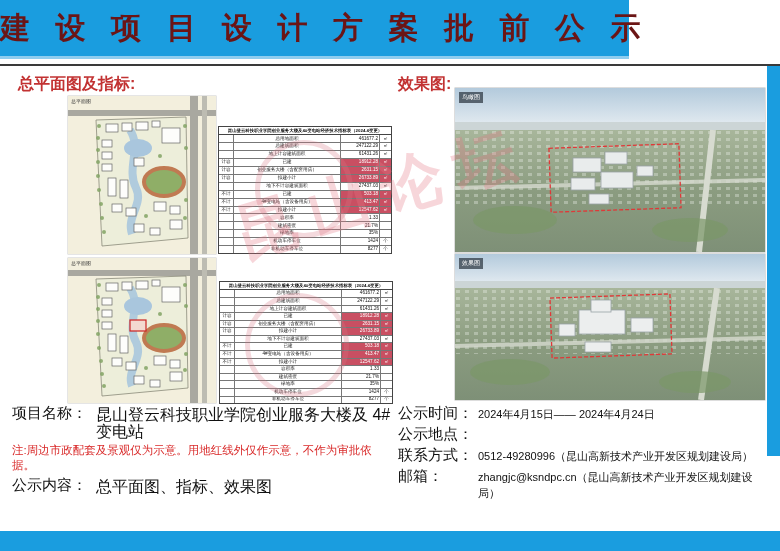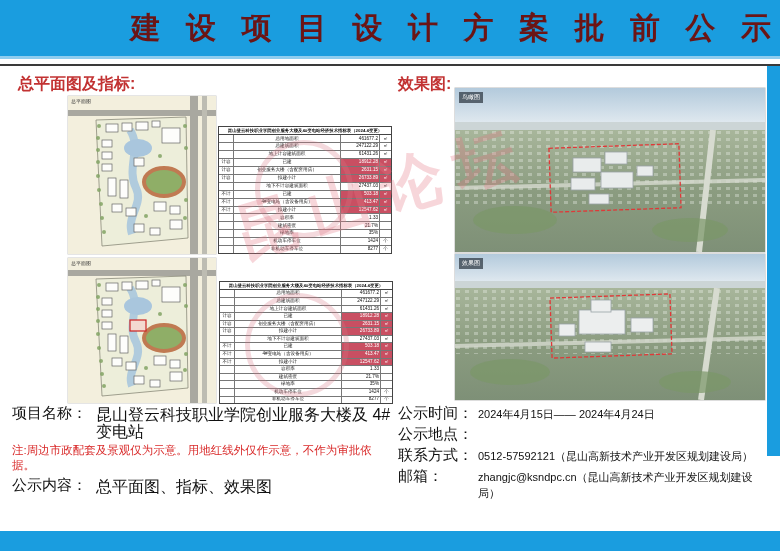--- a/index.html
+++ b/index.html
@@ -1,20 +1,20 @@
 <!DOCTYPE html>
 <html><head>
 <meta charset="utf-8">
 <style>
   html,body{margin:0;padding:0;background:#e8e8e8;}
   .page{position:relative;width:780px;height:551px;background:#fff;overflow:hidden;
         font-family:"Liberation Sans","DejaVu Sans",sans-serif;color:#222;}
   
-  .banner{position:absolute;left:0;top:0;width:780px;height:56px;background:#1a9ddf;
-          border-bottom:3px solid #8ecdef;display:flex;align-items:center;justify-content:flex-end;}
+  .banner{position:absolute;left:0;top:0;width:629px;height:56px;background:#1a9ddf;
+          border-bottom:3px solid #8ecdef;display:flex;align-items:center;justify-content:flex-start;}
   .banner h1{margin:0;font-family:"Liberation Serif","DejaVu Serif",serif;font-weight:bold;
              font-size:30px;letter-spacing:9px;color:#6b1515;white-space:nowrap;}
   .rule{position:absolute;left:0;top:64px;width:780px;height:2px;background:#3a3a3a;}
   .right-strip{position:absolute;right:0;top:66px;width:13px;height:390px;background:#1a9ddf;}
   .bottom-strip{position:absolute;left:0;top:531px;width:780px;height:20px;background:#1a9ddf;}
   
   .sec-head{position:absolute;font-size:16px;font-weight:bold;color:#c23232;}
   #head-left{left:18px;top:74px;}
   #head-right{left:398px;top:74px;}
   
@@ -468,21 +468,21 @@
     <div class="col rgt">
       <div class="irow">
         <span class="ilabel">公示时间：</span>
         <span class="ival">2024年4月15日—— 2024年4月24日</span>
       </div>
       <div class="irow">
         <span class="ilabel">公示地点：</span>
       </div>
       <div class="irow">
         <span class="ilabel">联系方式：</span>
-        <span class="ival">0512-57592121（昆山高新技术产业开发区规划建设局）</span>
+        <span class="ival">0512-49280996（昆山高新技术产业开发区规划建设局）</span>
       </div>
       <div class="irow">
         <span class="ilabel">邮箱：</span>
         <span class="ival">zhangjc@ksndpc.cn（昆山高新技术产业开发区规划建设局）</span>
       </div>
     </div>
   </div>
 
 </div>
 

